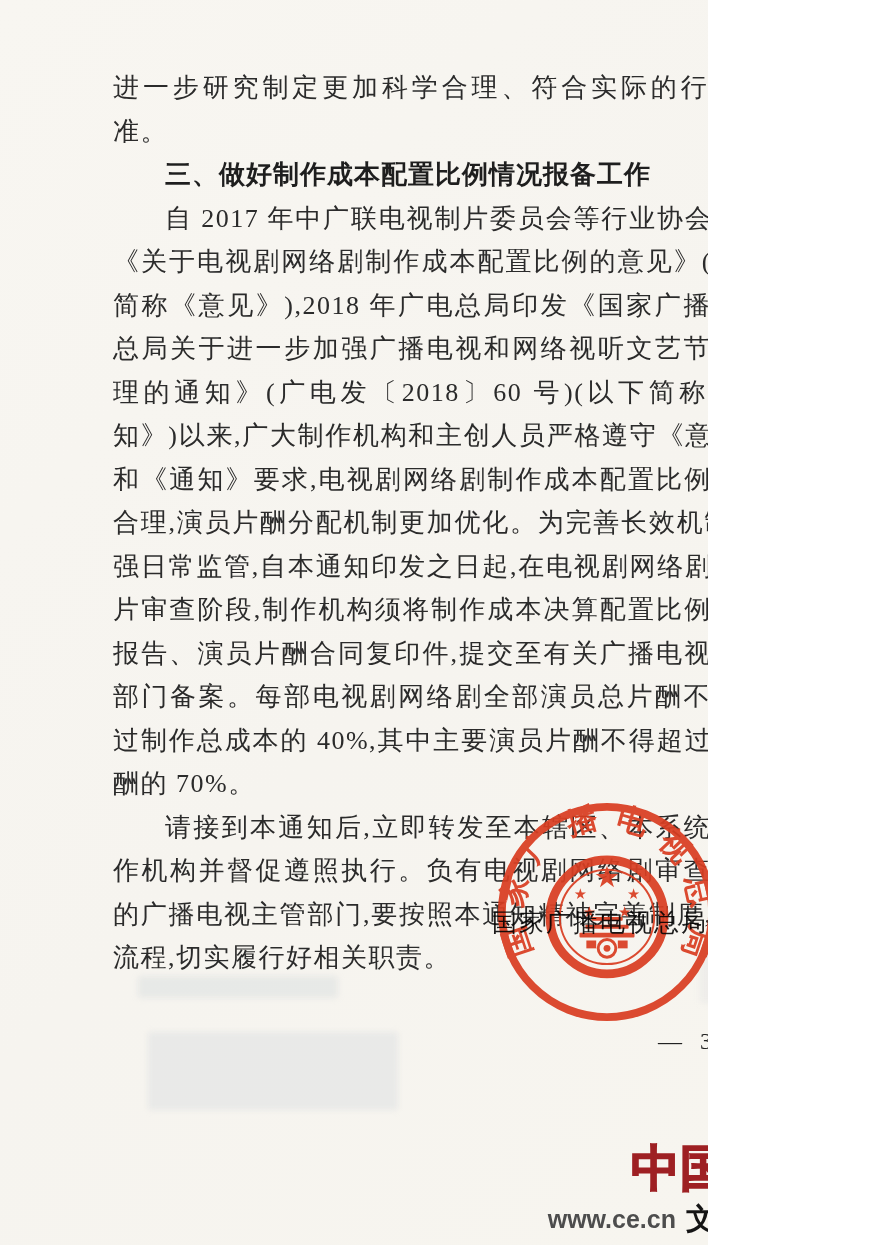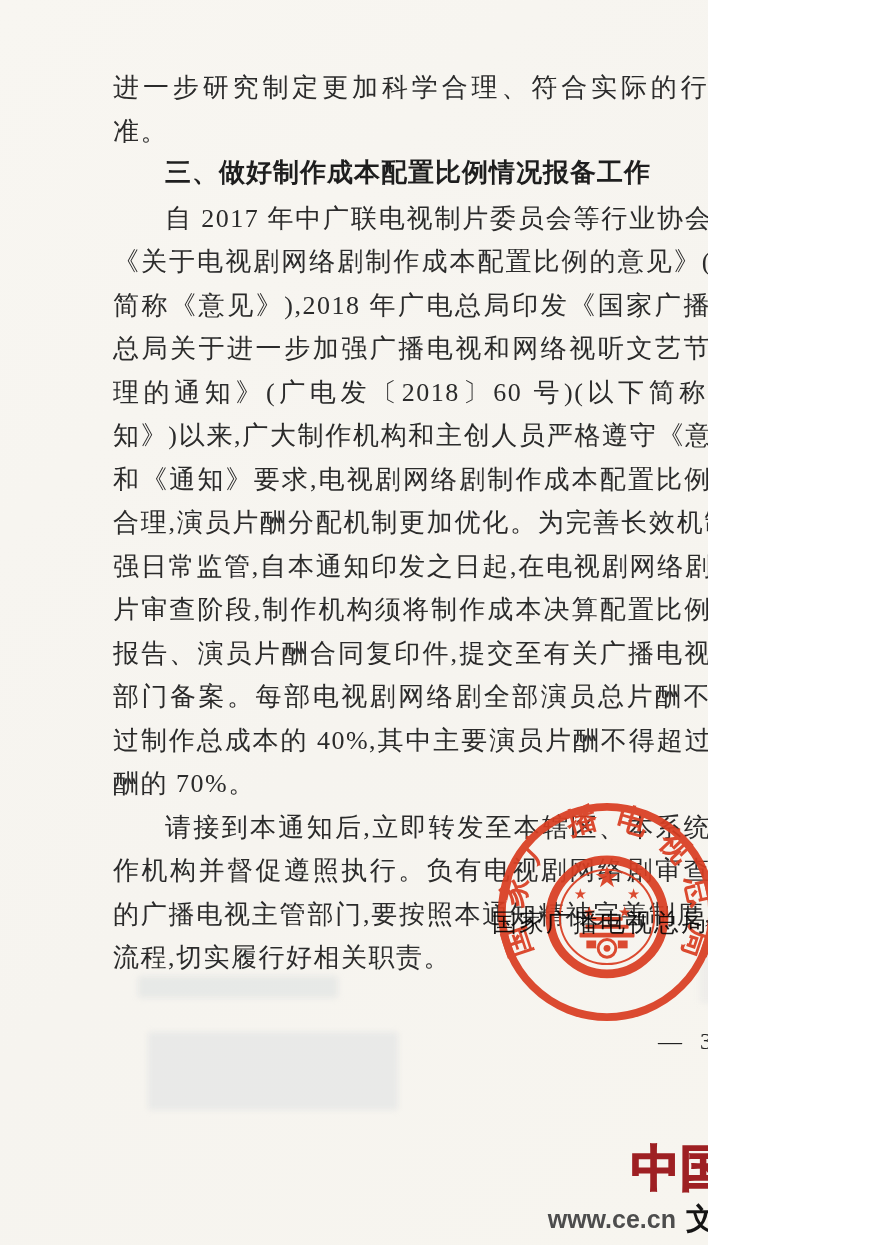--- a/index.html
+++ b/index.html
@@ -19,21 +19,21 @@
     font-size: 26px;
     line-height: 43.5px;
     color: #2b2b2b;
     letter-spacing: 1.5px;
     text-align: justify;
     text-justify: inter-character;
   }
   .doc-body p { margin: 0; text-indent: 52px; }
   .doc-body p.no-indent { text-indent: 0; }
   .doc-heading {
-    font-family: Liberation Mono, monospace;
+    font-family: Liberation Sans, sans-serif;
     font-weight: 700;
     letter-spacing: 1px;
     color: #1e1e1e;
     text-indent: 50px;
   }
   
   .seal {
     position: absolute;
     left: 494px; top: 799px;
     width: 226px; height: 226px;

